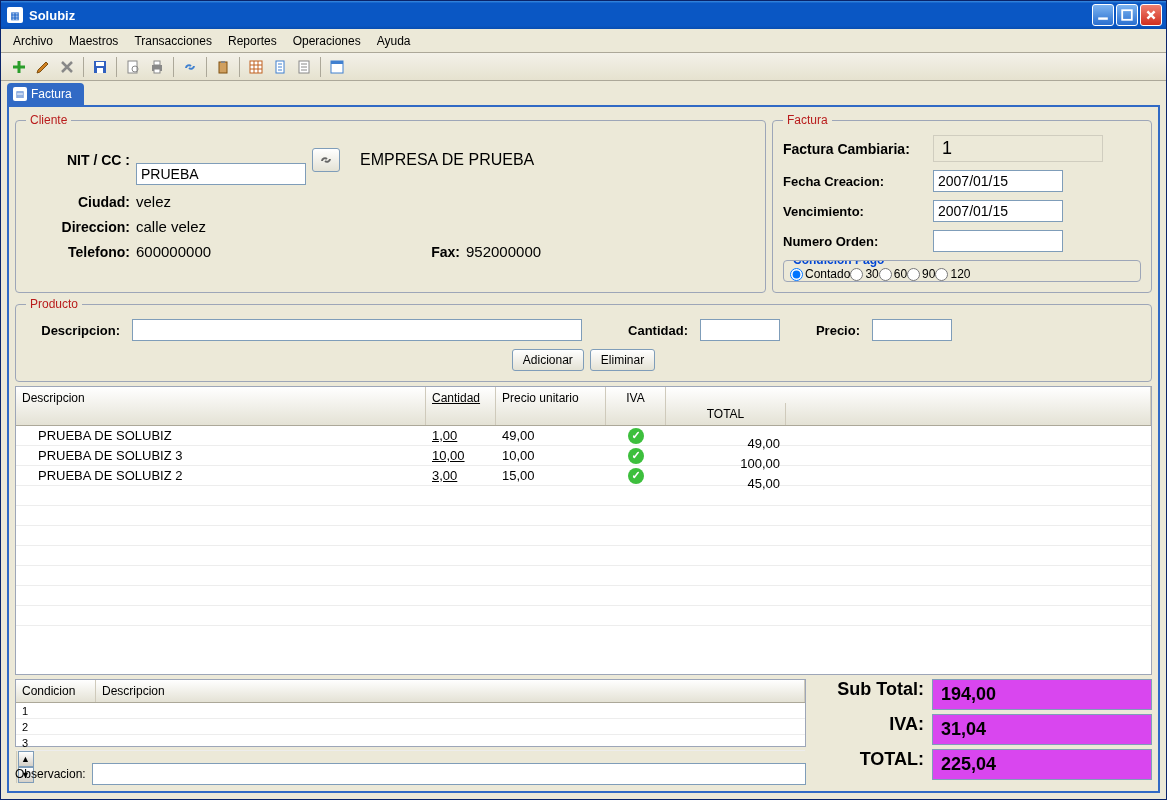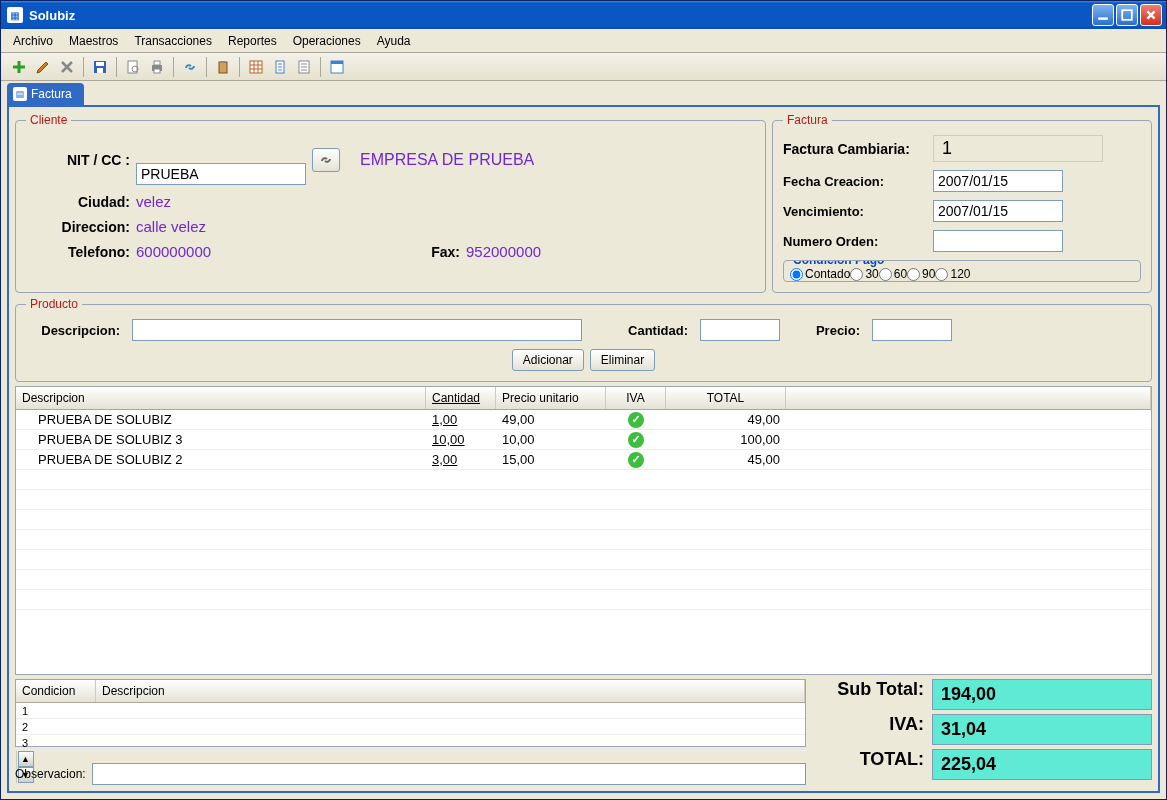--- a/index.html
+++ b/index.html
@@ -119,21 +119,21 @@
   font-size: 12px;
   padding: 0 4px;
 }
 
 .top-row { display: flex; gap: 6px; }
 .cliente-box { flex: 1; }
 .factura-box { width: 380px; overflow: hidden; }
 
 .row { display: flex; align-items: center; margin-bottom: 8px; }
 .lbl { font-size: 14px; font-weight: bold; text-align: right; padding-right: 6px; color: #000; }
-.val { font-size: 15px; color: #6d28d9; }
+.val { font-size: 15px; color: #000000; }
 input.txt {
   border: 1px solid #7f9db9;
   background: #fff;
   font-family: inherit;
   font-size: 14px;
   padding: 2px 4px;
   height: 22px;
 }
 .btn-icon {
   width: 28px; height: 24px;
@@ -174,21 +174,21 @@
   font-size: 12px;
   color: #000;
 }
 .grid-body { flex: 1; overflow: auto; }
 .grid-row { display: flex; border-bottom: 1px solid #ededed; height: 20px; align-items: center; }
 .grid-row .gc { padding: 0 6px; font-size: 13px; }
 .col-desc { width: 410px; }
 .col-cant { width: 70px; text-decoration: underline; }
 .col-precio { width: 110px; }
 .col-iva { width: 60px; text-align: center; }
-.col-total { width: 120px; text-align: right; padding-right: 30px; }
+.col-total { width: 120px; text-align: right; padding-right: 30px; margin-top: 16px; }
 .col-rest { flex: 1; }
 .check-icon {
   display: inline-flex; width: 16px; height: 16px;
   background: #3dbf3d; border-radius: 50%;
   align-items: center; justify-content: center;
   color: #fff; font-size: 11px; font-weight: bold;
 }
 
 .bottom-area { display: flex; gap: 6px; }
 .cond-grid { flex: 1; display: flex; flex-direction: column; gap: 16px; }
@@ -197,21 +197,21 @@
 .small-grid .gh.c2 { flex: 1; }
 .small-grid .grid-row .gc.c1 { width: 80px; }
 .small-grid .grid-row .gc.c2 { flex: 1; }
 .scrollbar-fake { width: 18px; background: #ece9d8; border-left: 1px solid #cfcabb; display:flex;flex-direction:column;justify-content:space-between;align-items:center;}
 .sb-btn{width:16px;height:16px;background:linear-gradient(to bottom,#fff,#d4d0c8);border:1px solid #7f9db9;font-size:9px;display:flex;align-items:center;justify-content:center;}
 
 .totals { width: 340px; display: flex; flex-direction: column; gap: 4px; }
 .totals .trow { display: flex; align-items: flex-start; }
 .totals .tlbl { width: 120px; text-align: right; font-size: 18px; font-weight: bold; padding-right: 8px; }
 .totals .tval {
-  flex: 1; border: 1px solid #7f9db9; background: #5eead4;
+  flex: 1; border: 1px solid #7f9db9; background: #d946ef;
   padding: 4px 8px; font-size: 18px; font-weight: bold;
 }
 
 .obs-row { display: flex; align-items: center; gap: 6px; }
 .obs-row .lbl2 { font-size: 12px; }
 .obs-row input { flex: 1; }
 
 .cond-pago { border: 1px solid #9da6b8; border-radius: 4px; margin-top: 4px; padding: 2px 6px 0 6px; height: 22px; overflow: hidden; }
 .cond-pago-title { color: #0046d5; font-weight: bold; font-size: 12px; position: relative; top: -10px; background: #ece9d8; display: inline-block; padding: 0 3px; }
 .radios { display: flex; position: relative; top: -10px; font-size: 12px; }

